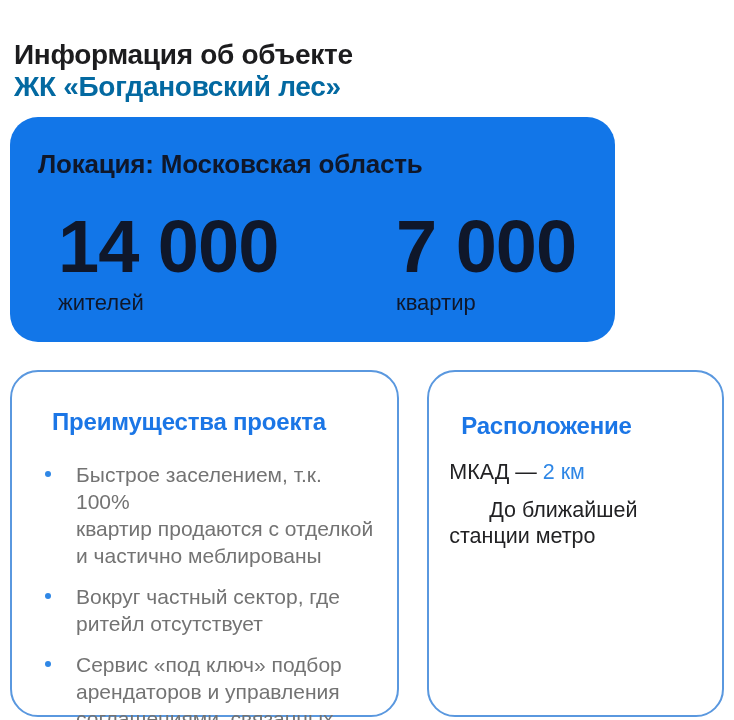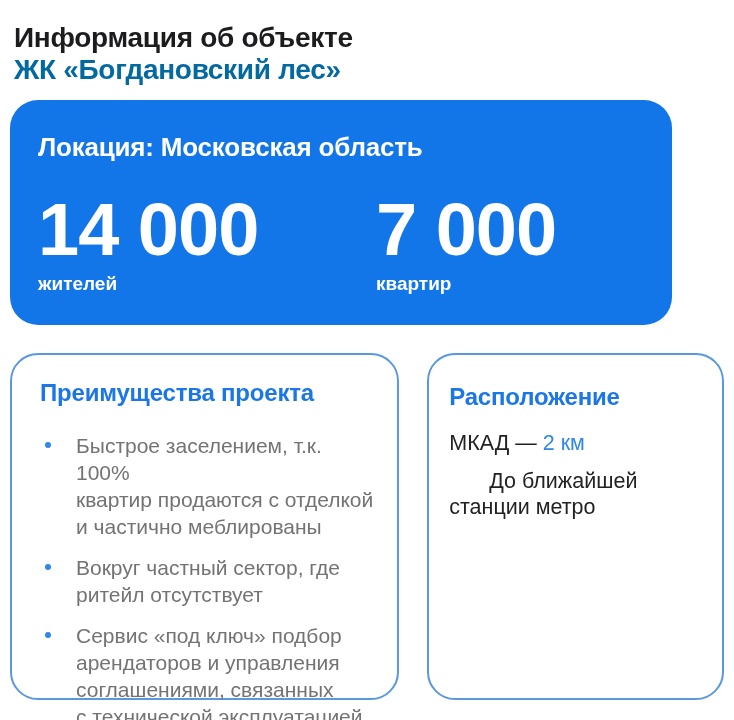--- a/index.html
+++ b/index.html
@@ -4,59 +4,59 @@
 <style>
   * { box-sizing: border-box; }
   html, body { margin: 0; padding: 0; }
   body {
     width: 734px; height: 720px;
     background: #ffffff;
     font-family: "Liberation Sans", "DejaVu Sans", sans-serif;
     color: #1e1e20;
     overflow: hidden;
   }
-  .page { width: 734px; height: 720px; padding: 22px 10px 0; }
+  .page { width: 734px; height: 720px; padding: 39px 10px 0; }
 
   
   .hdr { margin: 0 0 14px 4px; }
   .hdr h1 {
     margin: 0; font-size: 28px; font-weight: bold;
     letter-spacing: -0.3px; color: #1c1c1e; line-height: 1.15;
   }
   .hdr h2 {
     margin: 0; font-size: 28px; font-weight: bold;
     letter-spacing: -0.3px; color: #0369a1; line-height: 1.15;
   }
 
   
   .hero {
-    width: 662px; height: 225px;
+    width: 605px; height: 225px;
     background: #1276e8; border-radius: 28px;
-    padding: 32px 28px 0; color: #ffffff;
+    padding: 32px 28px 0; color: #0f172a;
     margin-bottom: 28px;
   }
   .hero-title { font-size: 26px; font-weight: bold; letter-spacing: -0.2px; }
   .stats { display: flex; margin-top: 30px; }
-  .stat:first-child { width: 338px; }
+  .stat:first-child { width: 338px; margin-left: 20px; }
   .stat-value {
     font-size: 74px; font-weight: bold; line-height: 1;
     letter-spacing: -1px; white-space: nowrap;
   }
-  .stat-label { font-size: 19px; margin-top: 6px; font-weight: bold; }
+  .stat-label { font-size: 22px; margin-top: 6px; }
 
   
   .cards { display: flex; gap: 28px; }
   .card {
     background: #ffffff;
     border: 2px solid #5a98df;
     border-radius: 28px;
     height: 347px;
   }
   .card h3 {
-    margin: 0; font-size: 24px; font-weight: bold;
+    margin: 12px; font-size: 24px; font-weight: bold;
     color: #1b76e6; letter-spacing: -0.2px;
   }
   .card-adv { width: 420px; padding: 24px 20px 0 28px; }
   .card-loc { width: 320px; padding: 28px 18px 0 20px; }
 
   .card-adv ul { list-style: none; margin: 25px 0 0; padding: 0; }
   .card-adv li {
     display: flex; align-items: flex-start;
     margin-bottom: 14px;
     font-size: 21px; line-height: 27px; color: #737373;

